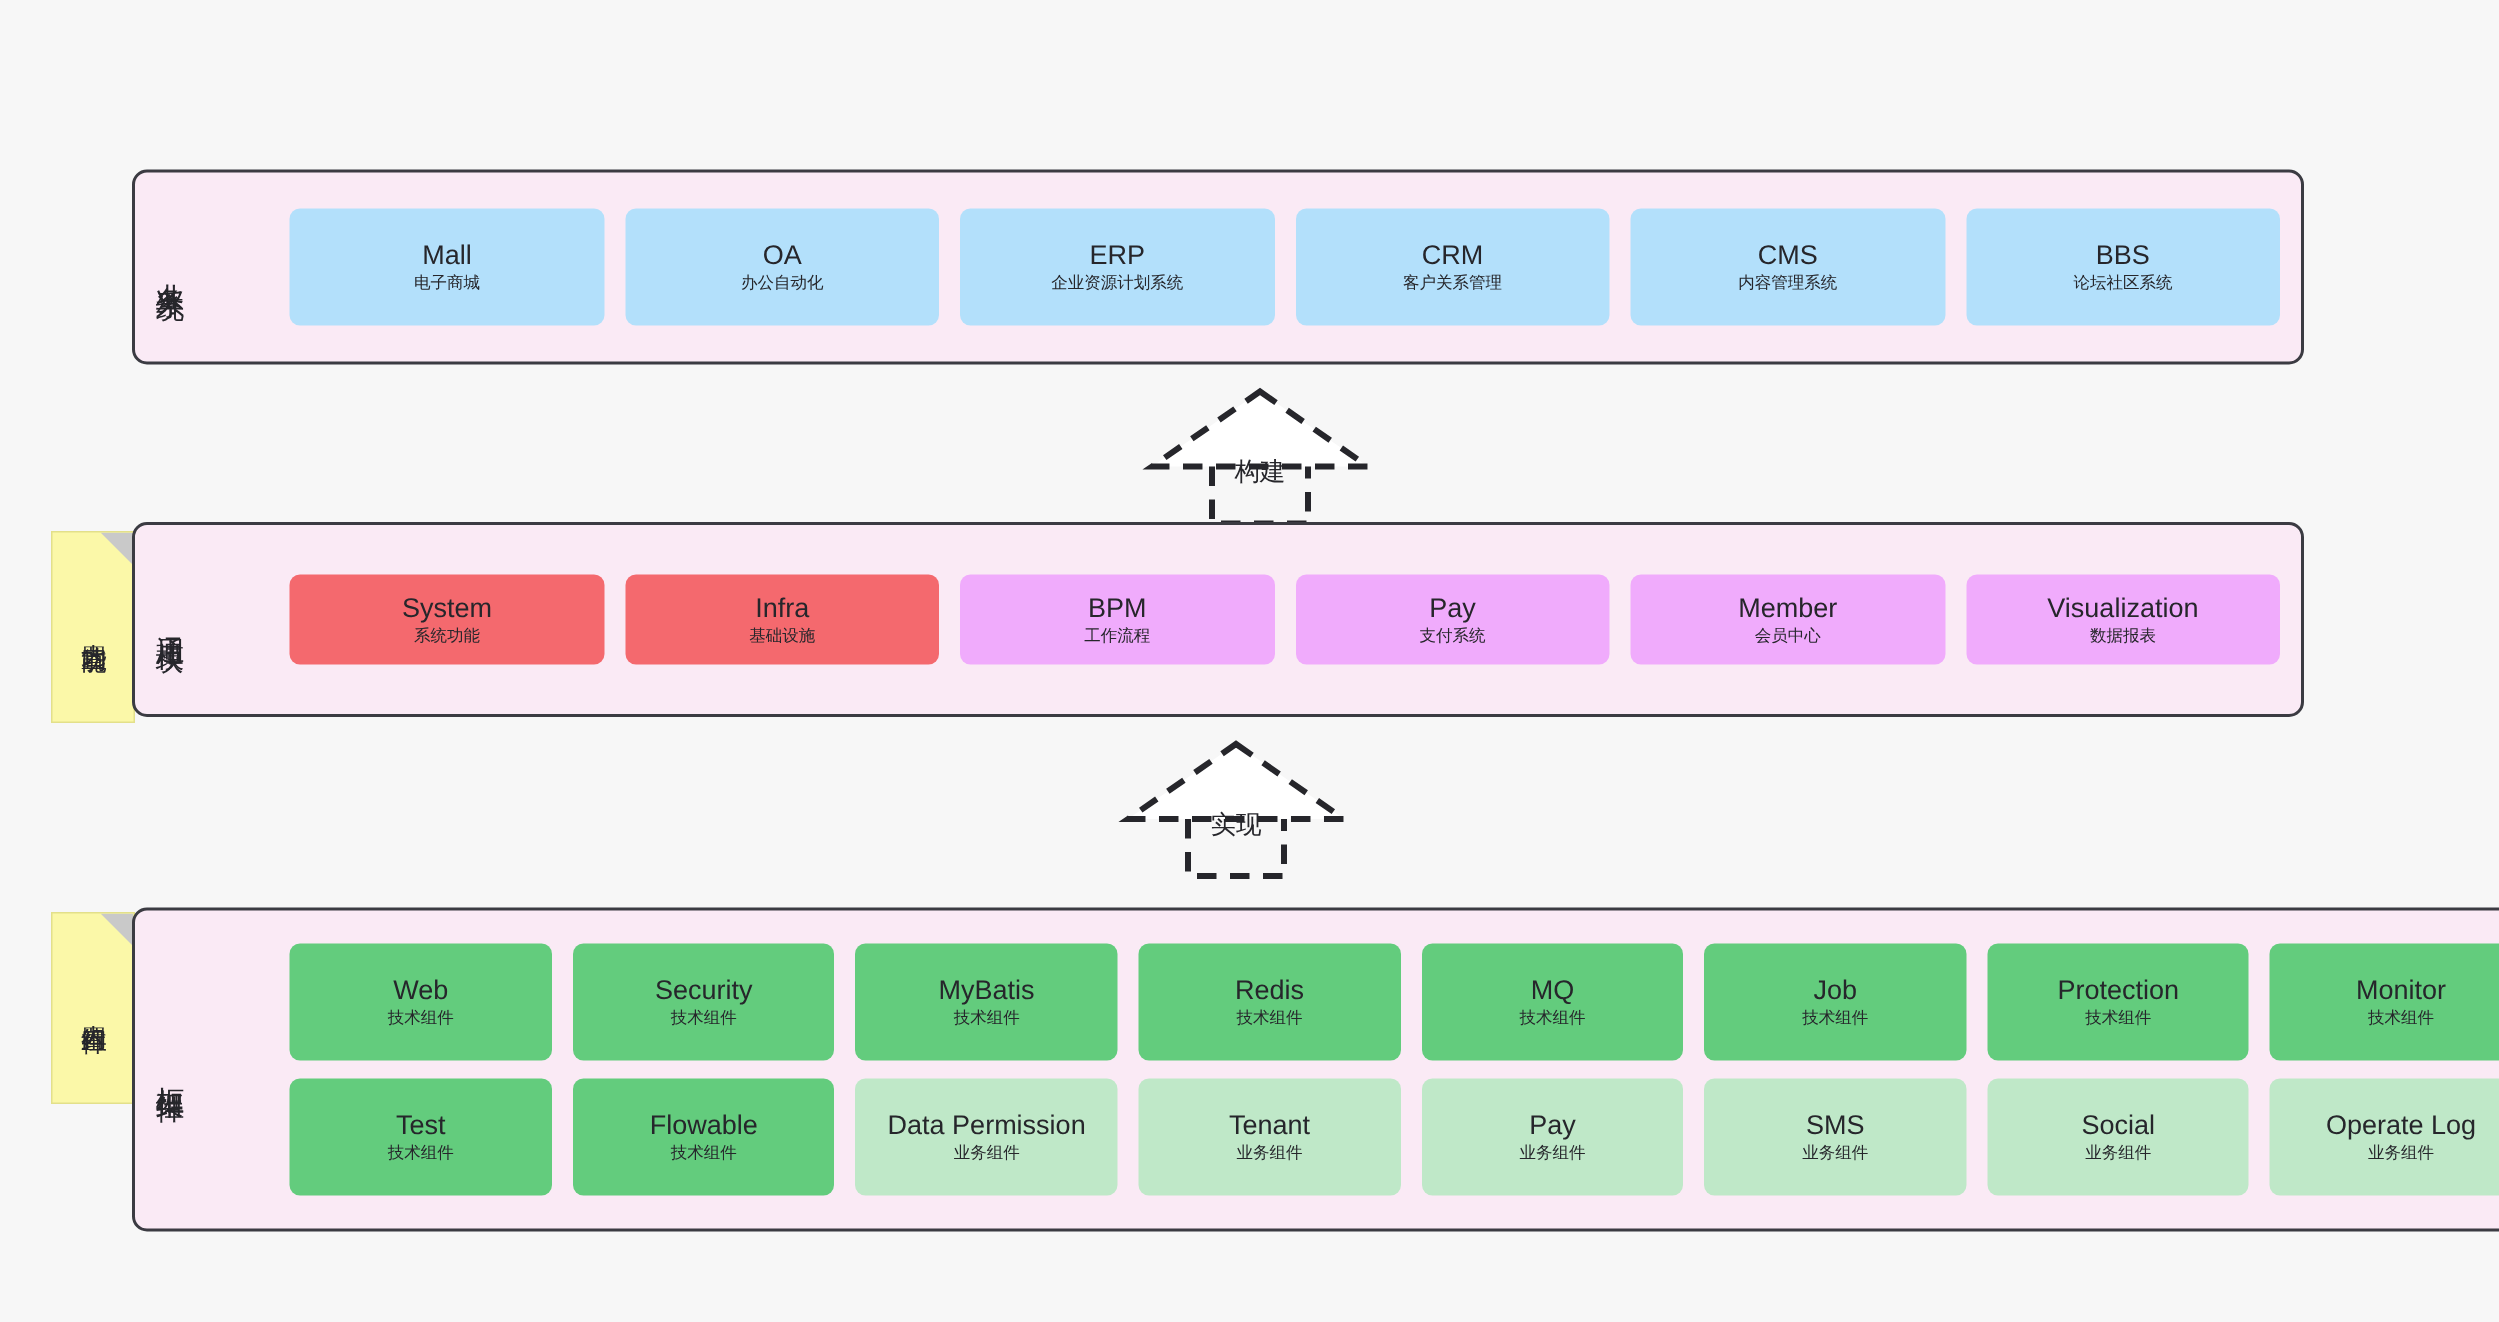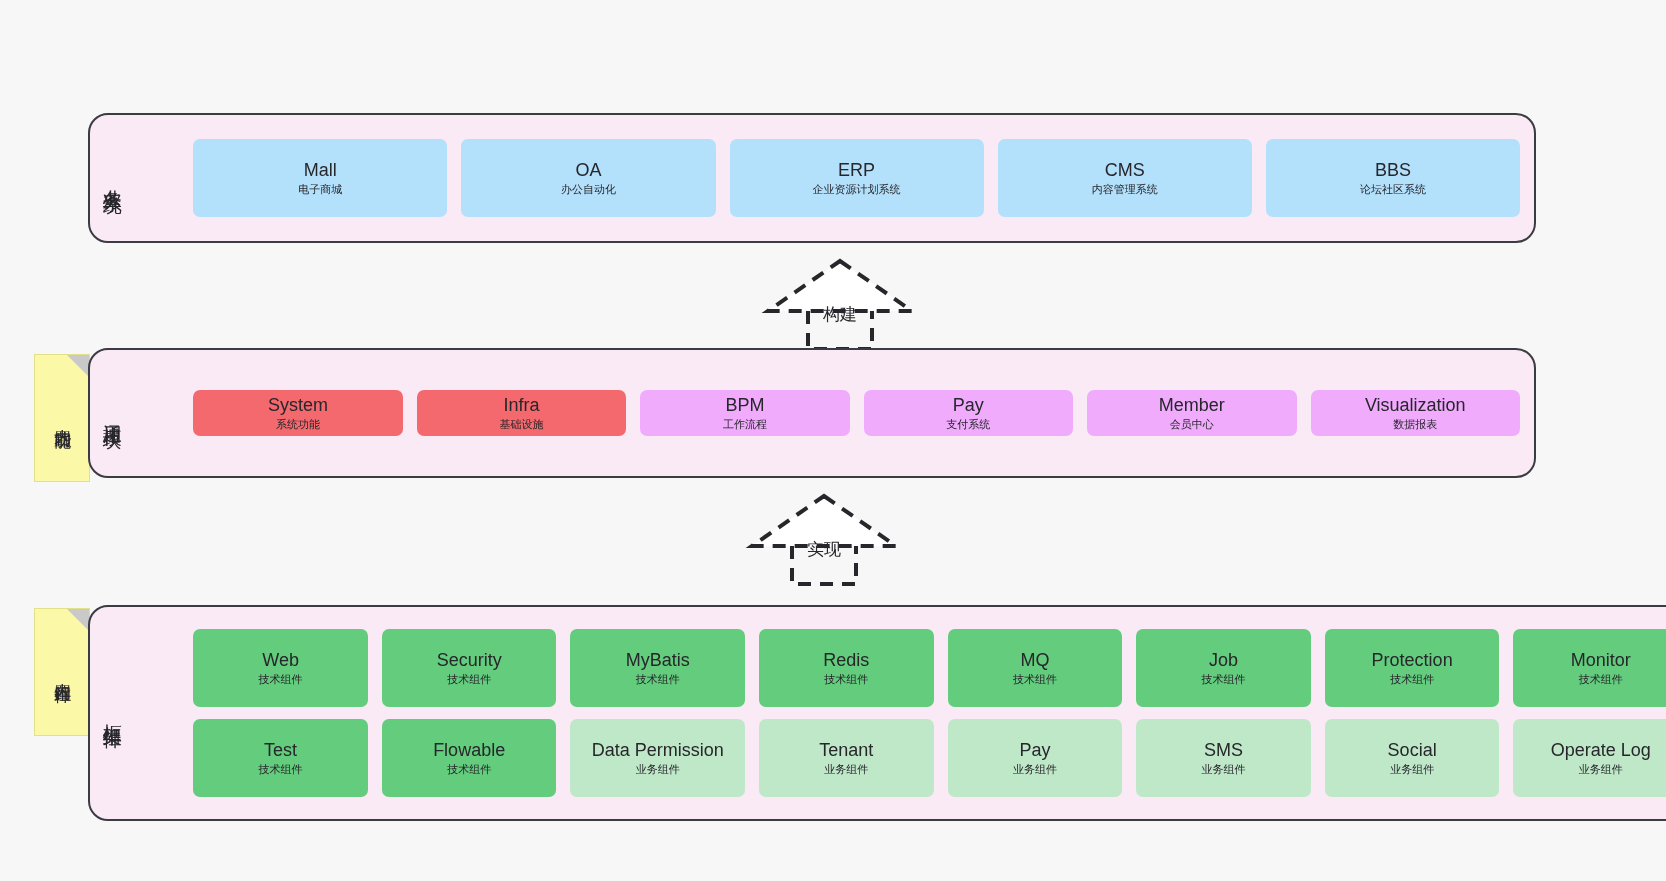--- a/index.html
+++ b/index.html
@@ -16,21 +16,21 @@
   .canvas {
     position: absolute;
     inset: 0;
   }
 
   
   .layer {
     position: absolute;
     background: #faeaf5;
     border: 2px solid #3b3b42;
-    border-radius: 20px;
+    border-radius: 10px;
     display: flex;
     align-items: center;
     gap: 48px;
   }
 
   
   .layer-label {
     writing-mode: vertical-rl;
     text-orientation: upright;
     font-size: 19px;
@@ -142,20 +142,24 @@
         </div>
         <div class="card blue">
           <span class="en">OA</span>
           <span class="cn">办公自动化</span>
         </div>
         <div class="card blue">
           <span class="en">ERP</span>
           <span class="cn">企业资源计划系统</span>
         </div>
         <div class="card blue">
+          <span class="en">CRM</span>
+          <span class="cn">客户关系管理</span>
+        </div>
+        <div class="card blue">
           <span class="en">CMS</span>
           <span class="cn">内容管理系统</span>
         </div>
         <div class="card blue">
           <span class="en">BBS</span>
           <span class="cn">论坛社区系统</span>
         </div>
       </div>
     </div>
   </div>
@@ -171,21 +175,21 @@
   </div>
 
   <div class="note" style="left:34px; top:354px; width:56px; height:128px;">
     <span class="note-text">内置功能</span>
     <span class="fold"></span>
   </div>
 
   <div class="layer" id="layer-1" style="left:88px; top:348px; width:1448px; height:130px;">
     <div class="layer-label">通用模块</div>
     <div class="layer-body">
-      <div class="row" style="height:60px;align-items:center;">
+      <div class="row" style="height:60px;">
         <div class="card red">
           <span class="en">System</span>
           <span class="cn">系统功能</span>
         </div>
         <div class="card red">
           <span class="en">Infra</span>
           <span class="cn">基础设施</span>
         </div>
         <div class="card pink">
           <span class="en">BPM</span>

